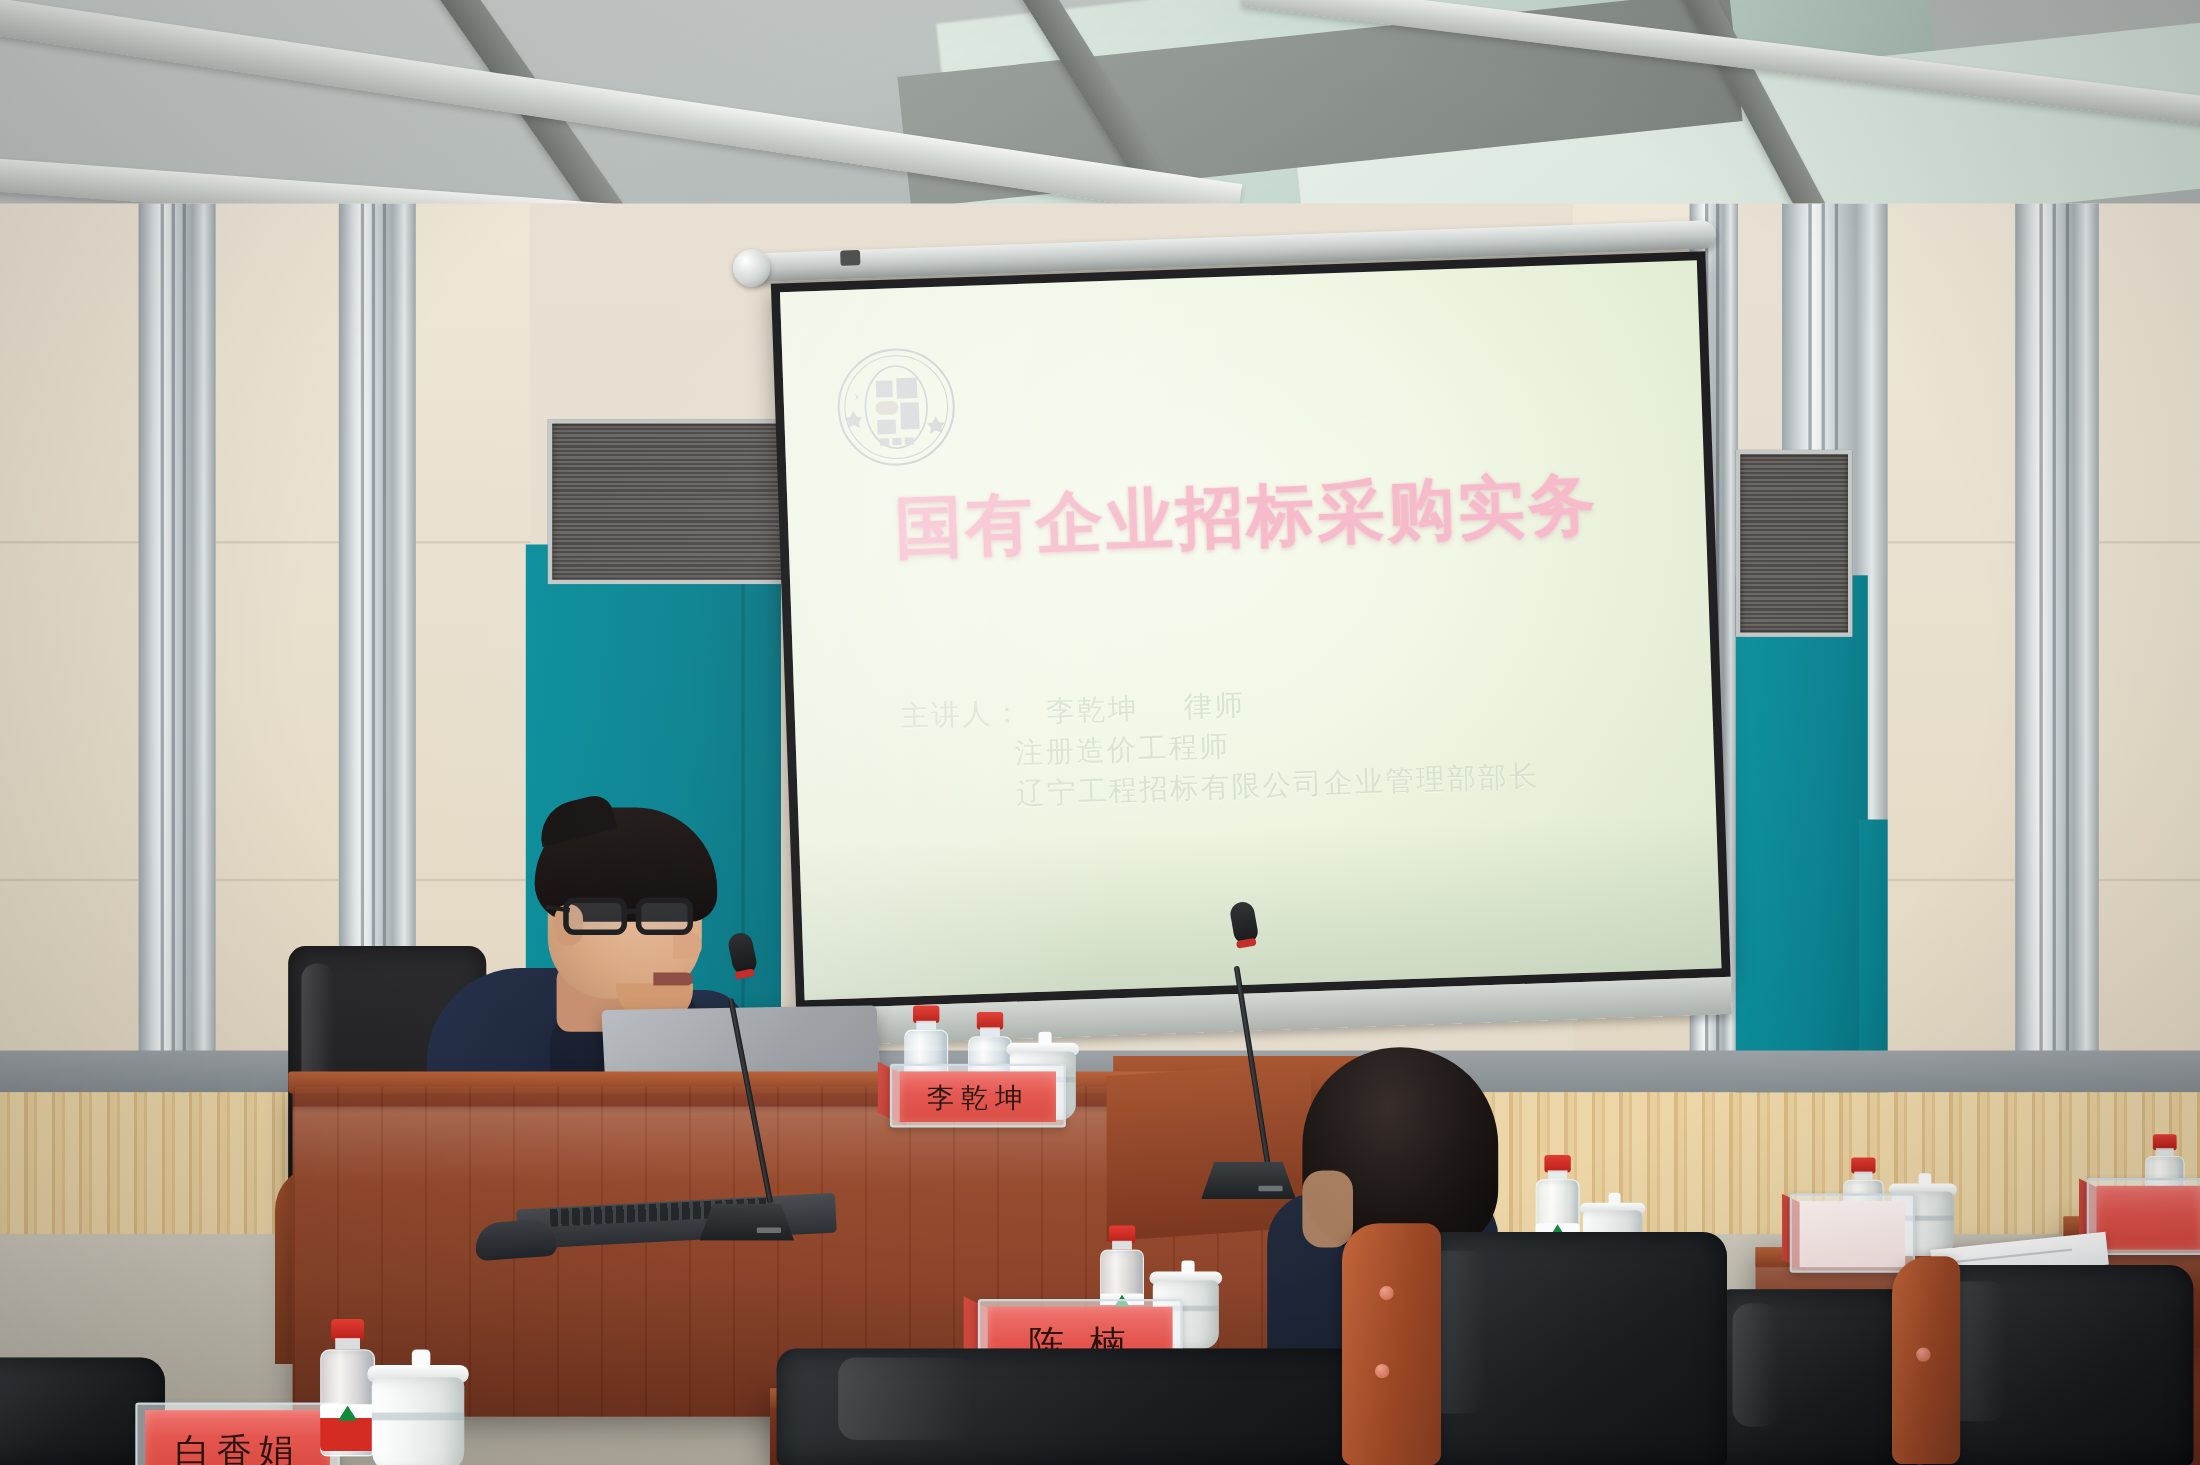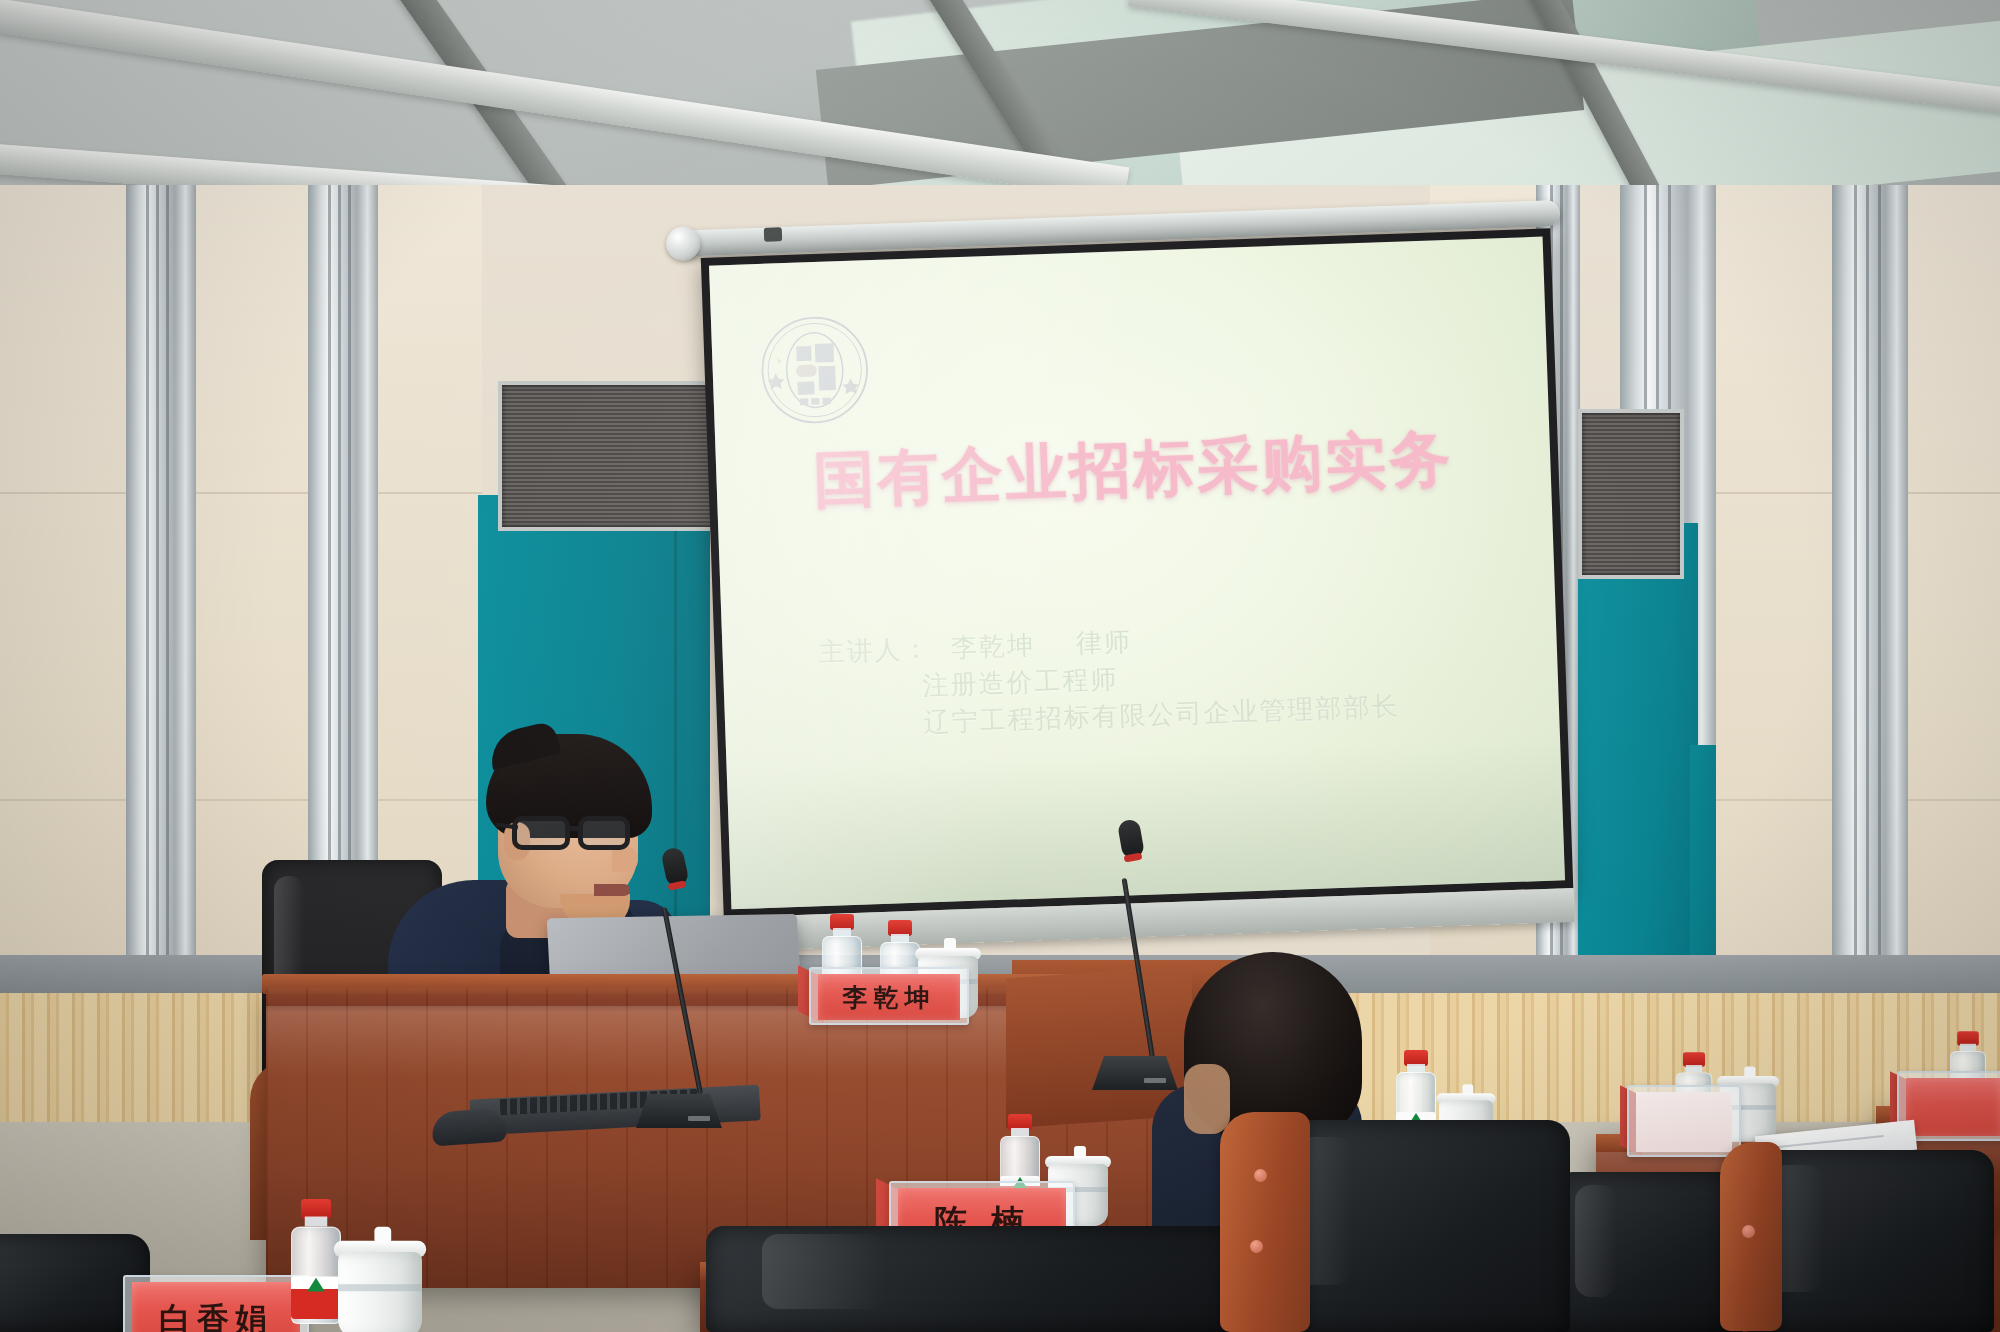--- a/index.html
+++ b/index.html
@@ -460,21 +460,21 @@
     border-radius:3px;
     box-shadow:0 3px 7px rgba(0,0,0,.2);
   }
   .placard .card {
     position:absolute; inset:0;
     background:linear-gradient(180deg,#f0746f,#e4564f 45%,#d94940);
     display:flex; align-items:center; justify-content:center;
     box-shadow:inset 0 0 10px rgba(255,255,255,.2);
   }
   .placard .nm {
-    color:#2b1410; font-weight:bold;
+    color:#2b1410; font-weight:normal;
     font-family:"DejaVu Sans", sans-serif;
     letter-spacing:6px;
     white-space:nowrap;
   }
   .placard .wedge {
     position:absolute; left:-20px; top:4px; width:26px; height:100%;
     background:linear-gradient(100deg,#cf4a3f,#b93b31);
     transform:skewY(26deg);
     transform-origin:top right;
   }

